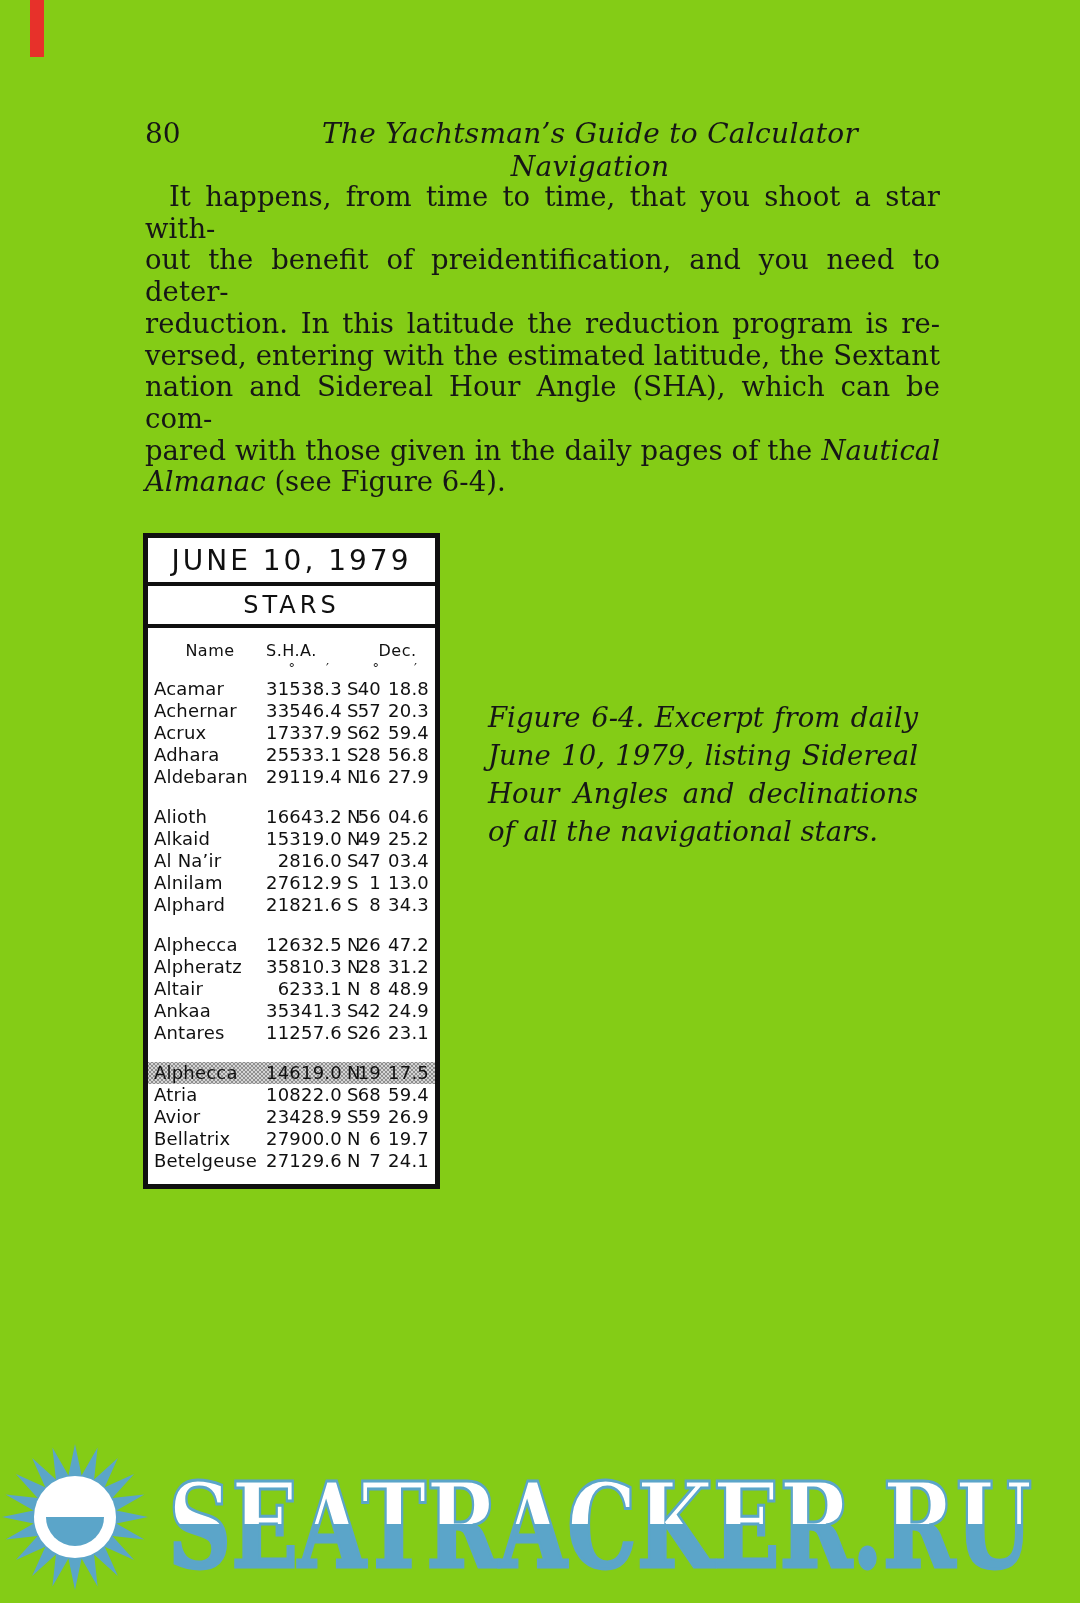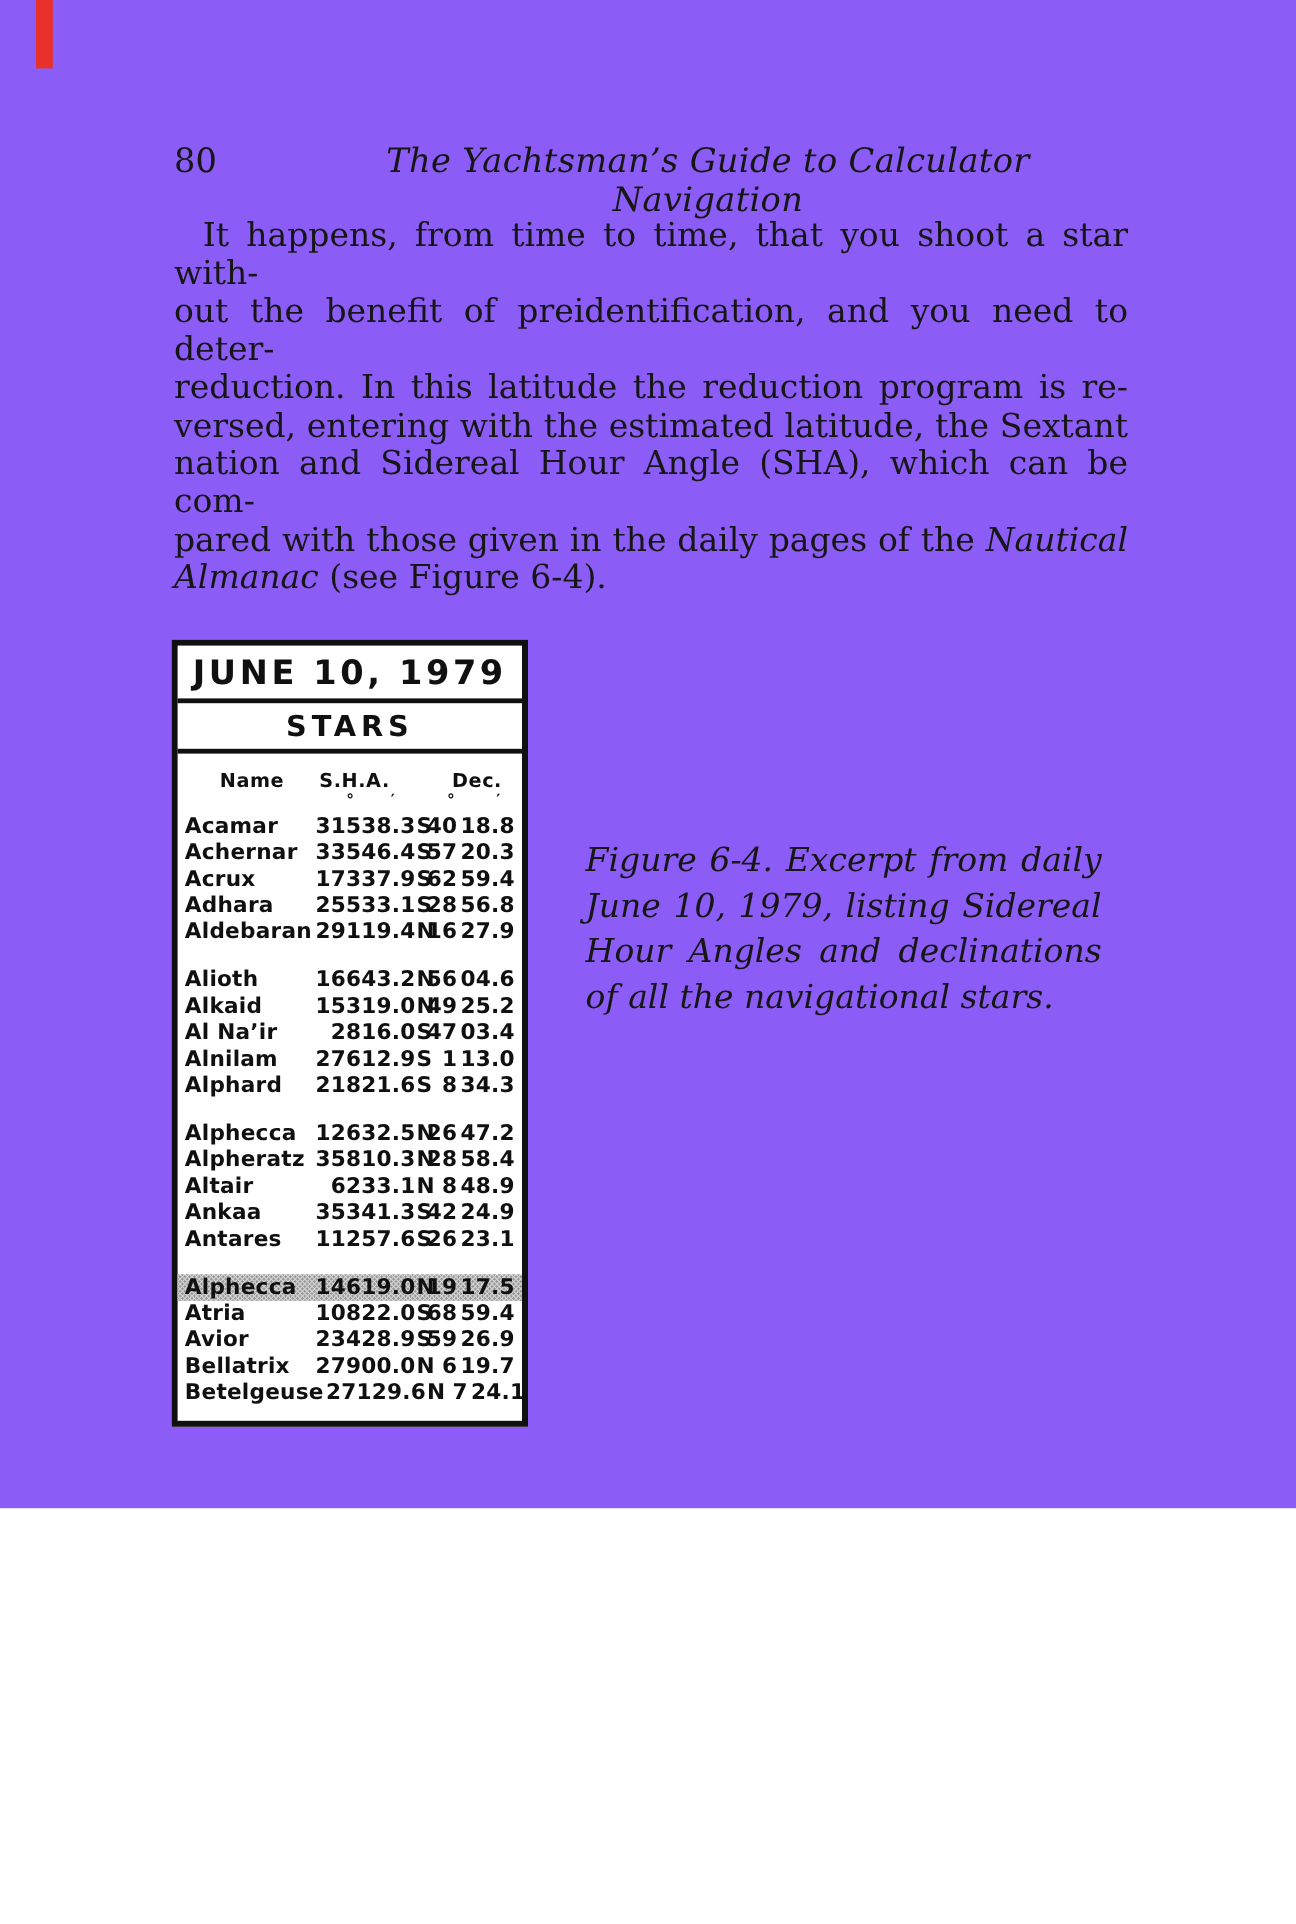--- a/index.html
+++ b/index.html
@@ -1,37 +1,37 @@
 <!DOCTYPE html>
 <html><head>
 <meta charset="utf-8">
 <style>
   html,body{margin:0;padding:0;background:#ffffff;}
-  .page{position:relative;width:1080px;height:1257px;background:#8b5cf6;color:#161616;overflow:hidden;
+  .page{position:relative;width:1080px;height:1603px;background:#84cc16;color:#161616;overflow:hidden;
         font-family:"DejaVu Serif", serif;}
 
   
   .red-mark{position:absolute;left:30px;top:0;width:14px;height:57px;background:#e7312a;}
 
   
   .running-header{position:absolute;left:145px;top:117px;width:795px;display:flex;align-items:baseline;
                   font-size:28px;}
   .page-number{width:95px;flex-shrink:0;font-style:normal;}
   .book-title{flex:1;text-align:center;font-style:italic;letter-spacing:.3px;}
 
   
   .body-paragraph{position:absolute;left:145px;top:181px;width:795px;font-size:27.5px;line-height:31.7px;}
   .tline{text-align:justify;text-align-last:justify;white-space:normal;}
   .tline.last{text-align-last:left;}
   .tline.indent{text-indent:24px;}
 
   
   .almanac{position:absolute;left:143px;top:533px;width:297px;box-sizing:border-box;
            border:5px solid #101010;background:#fff;
-           font-family:"DejaVu Sans", sans-serif;font-weight:700;color:#101010;}
+           font-family:"DejaVu Sans", sans-serif;font-weight:400;color:#101010;}
   .cell-title{height:44px;border-bottom:4px solid #101010;display:flex;align-items:center;justify-content:center;
               font-size:28px;letter-spacing:3px;}
   .cell-subtitle{height:38px;border-bottom:4px solid #101010;display:flex;align-items:center;justify-content:center;
                  font-size:24px;letter-spacing:4px;}
   .tbody{padding:12px 6px 12px 6px;}
   .cols-header{display:flex;font-size:16px;letter-spacing:.5px;height:20px;align-items:center;}
   .ch-name{width:112px;text-align:center;}
   .ch-sha{width:100px;}
   .ch-dec{flex:1;text-align:center;}
   .units-row,.trow{display:flex;align-items:baseline;}
@@ -201,21 +201,21 @@
               <span class="c hem">N</span>
               <span class="c dd">26</span>
               <span class="c dm">47.2</span>
             </div>
             <div class="trow">
               <span class="c name">Alpheratz</span>
               <span class="c shd">358</span>
               <span class="c shm">10.3</span>
               <span class="c hem">N</span>
               <span class="c dd">28</span>
-              <span class="c dm">58.4</span>
+              <span class="c dm">31.2</span>
             </div>
             <div class="trow">
               <span class="c name">Altair</span>
               <span class="c shd">62</span>
               <span class="c shm">33.1</span>
               <span class="c hem">N</span>
               <span class="c dd">8</span>
               <span class="c dm">48.9</span>
             </div>
             <div class="trow">

